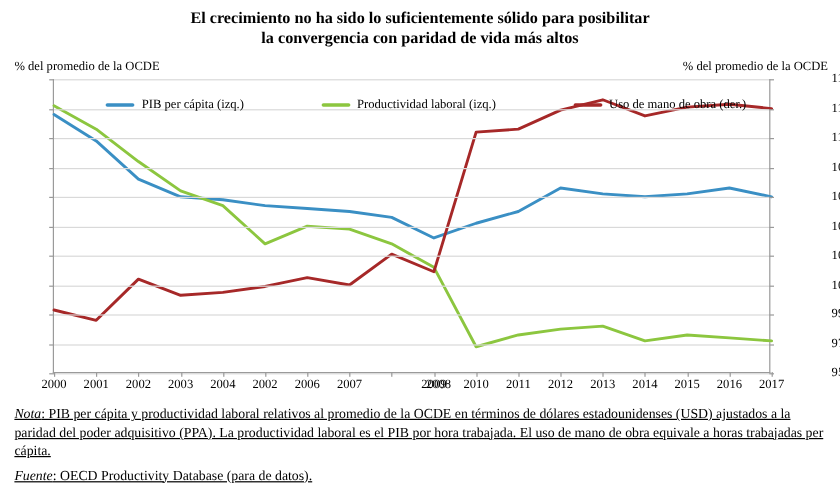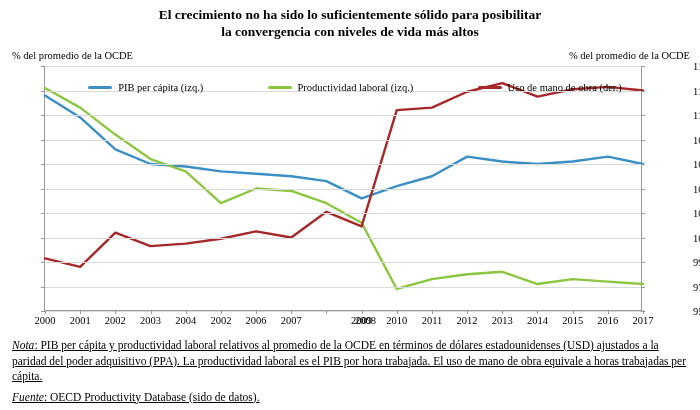--- a/index.html
+++ b/index.html
@@ -148,21 +148,21 @@
   }
   svg.series { position: absolute; left: 0; top: 0; overflow: visible; }
 </style>
 </head>
 <body>
 
 <div class="page">
 
   <div class="title">
     <div>El crecimiento no ha sido lo suficientemente sólido para posibilitar</div>
-    <div>la convergencia con niveles de vida más altos</div>
+    <div>la convergencia con paridad de vida más altos</div>
   </div>
 
   <div class="axis-note-left">% del promedio de la OCDE</div>
   <div class="axis-note-right">% del promedio de la OCDE</div>
 
   <div class="plot-wrap">
     <div class="plot" id="plot">
       <svg class="series" id="series-svg" width="598" height="245" viewBox="0 0 598 245">
           <polyline points="0.00,29.40 35.18,51.45 70.35,83.30 105.53,98.00 140.71,100.45 175.88,105.35 211.06,107.80 246.24,110.25 281.41,115.15 316.59,132.30 351.76,120.05 386.94,110.25 422.12,90.65 457.29,95.55 492.47,98.00 527.65,95.55 562.82,90.65 598.00,98.00" fill="none" stroke="#3a8fc4" stroke-width="2.4" stroke-linejoin="round" stroke-linecap="round"></polyline>
           <polyline points="0.00,22.05 35.18,41.65 70.35,68.60 105.53,93.10 140.71,105.35 175.88,137.20 211.06,122.50 246.24,124.95 281.41,137.20 316.59,156.80 351.76,222.95 386.94,213.15 422.12,208.25 457.29,205.80 492.47,218.05 527.65,213.15 562.82,215.60 598.00,218.05" fill="none" stroke="#8cc63f" stroke-width="2.4" stroke-linejoin="round" stroke-linecap="round"></polyline>
@@ -260,16 +260,16 @@
         </div>
         <div class="legend-item">
           <span class="legend-swatch" style="background: rgb(166, 40, 40);"></span>
           <span>Uso de mano de obra (der.)</span>
         </div>
       </div>
   </div>
 
   <div class="notes">
     <div><span class="it">Nota</span><span>: PIB per cápita y productividad laboral relativos al promedio de la OCDE en términos de dólares estadounidenses (USD) ajustados a la paridad del poder adquisitivo (PPA). La productividad laboral es el PIB por hora trabajada. El uso de mano de obra equivale a horas trabajadas per cápita.</span></div>
-    <div class="source"><span class="it">Fuente</span><span>: OECD Productivity Database (sido de datos).</span></div>
+    <div class="source"><span class="it">Fuente</span><span>: OECD Productivity Database (para de datos).</span></div>
   </div>
 
 </div>
 
 </body></html>

